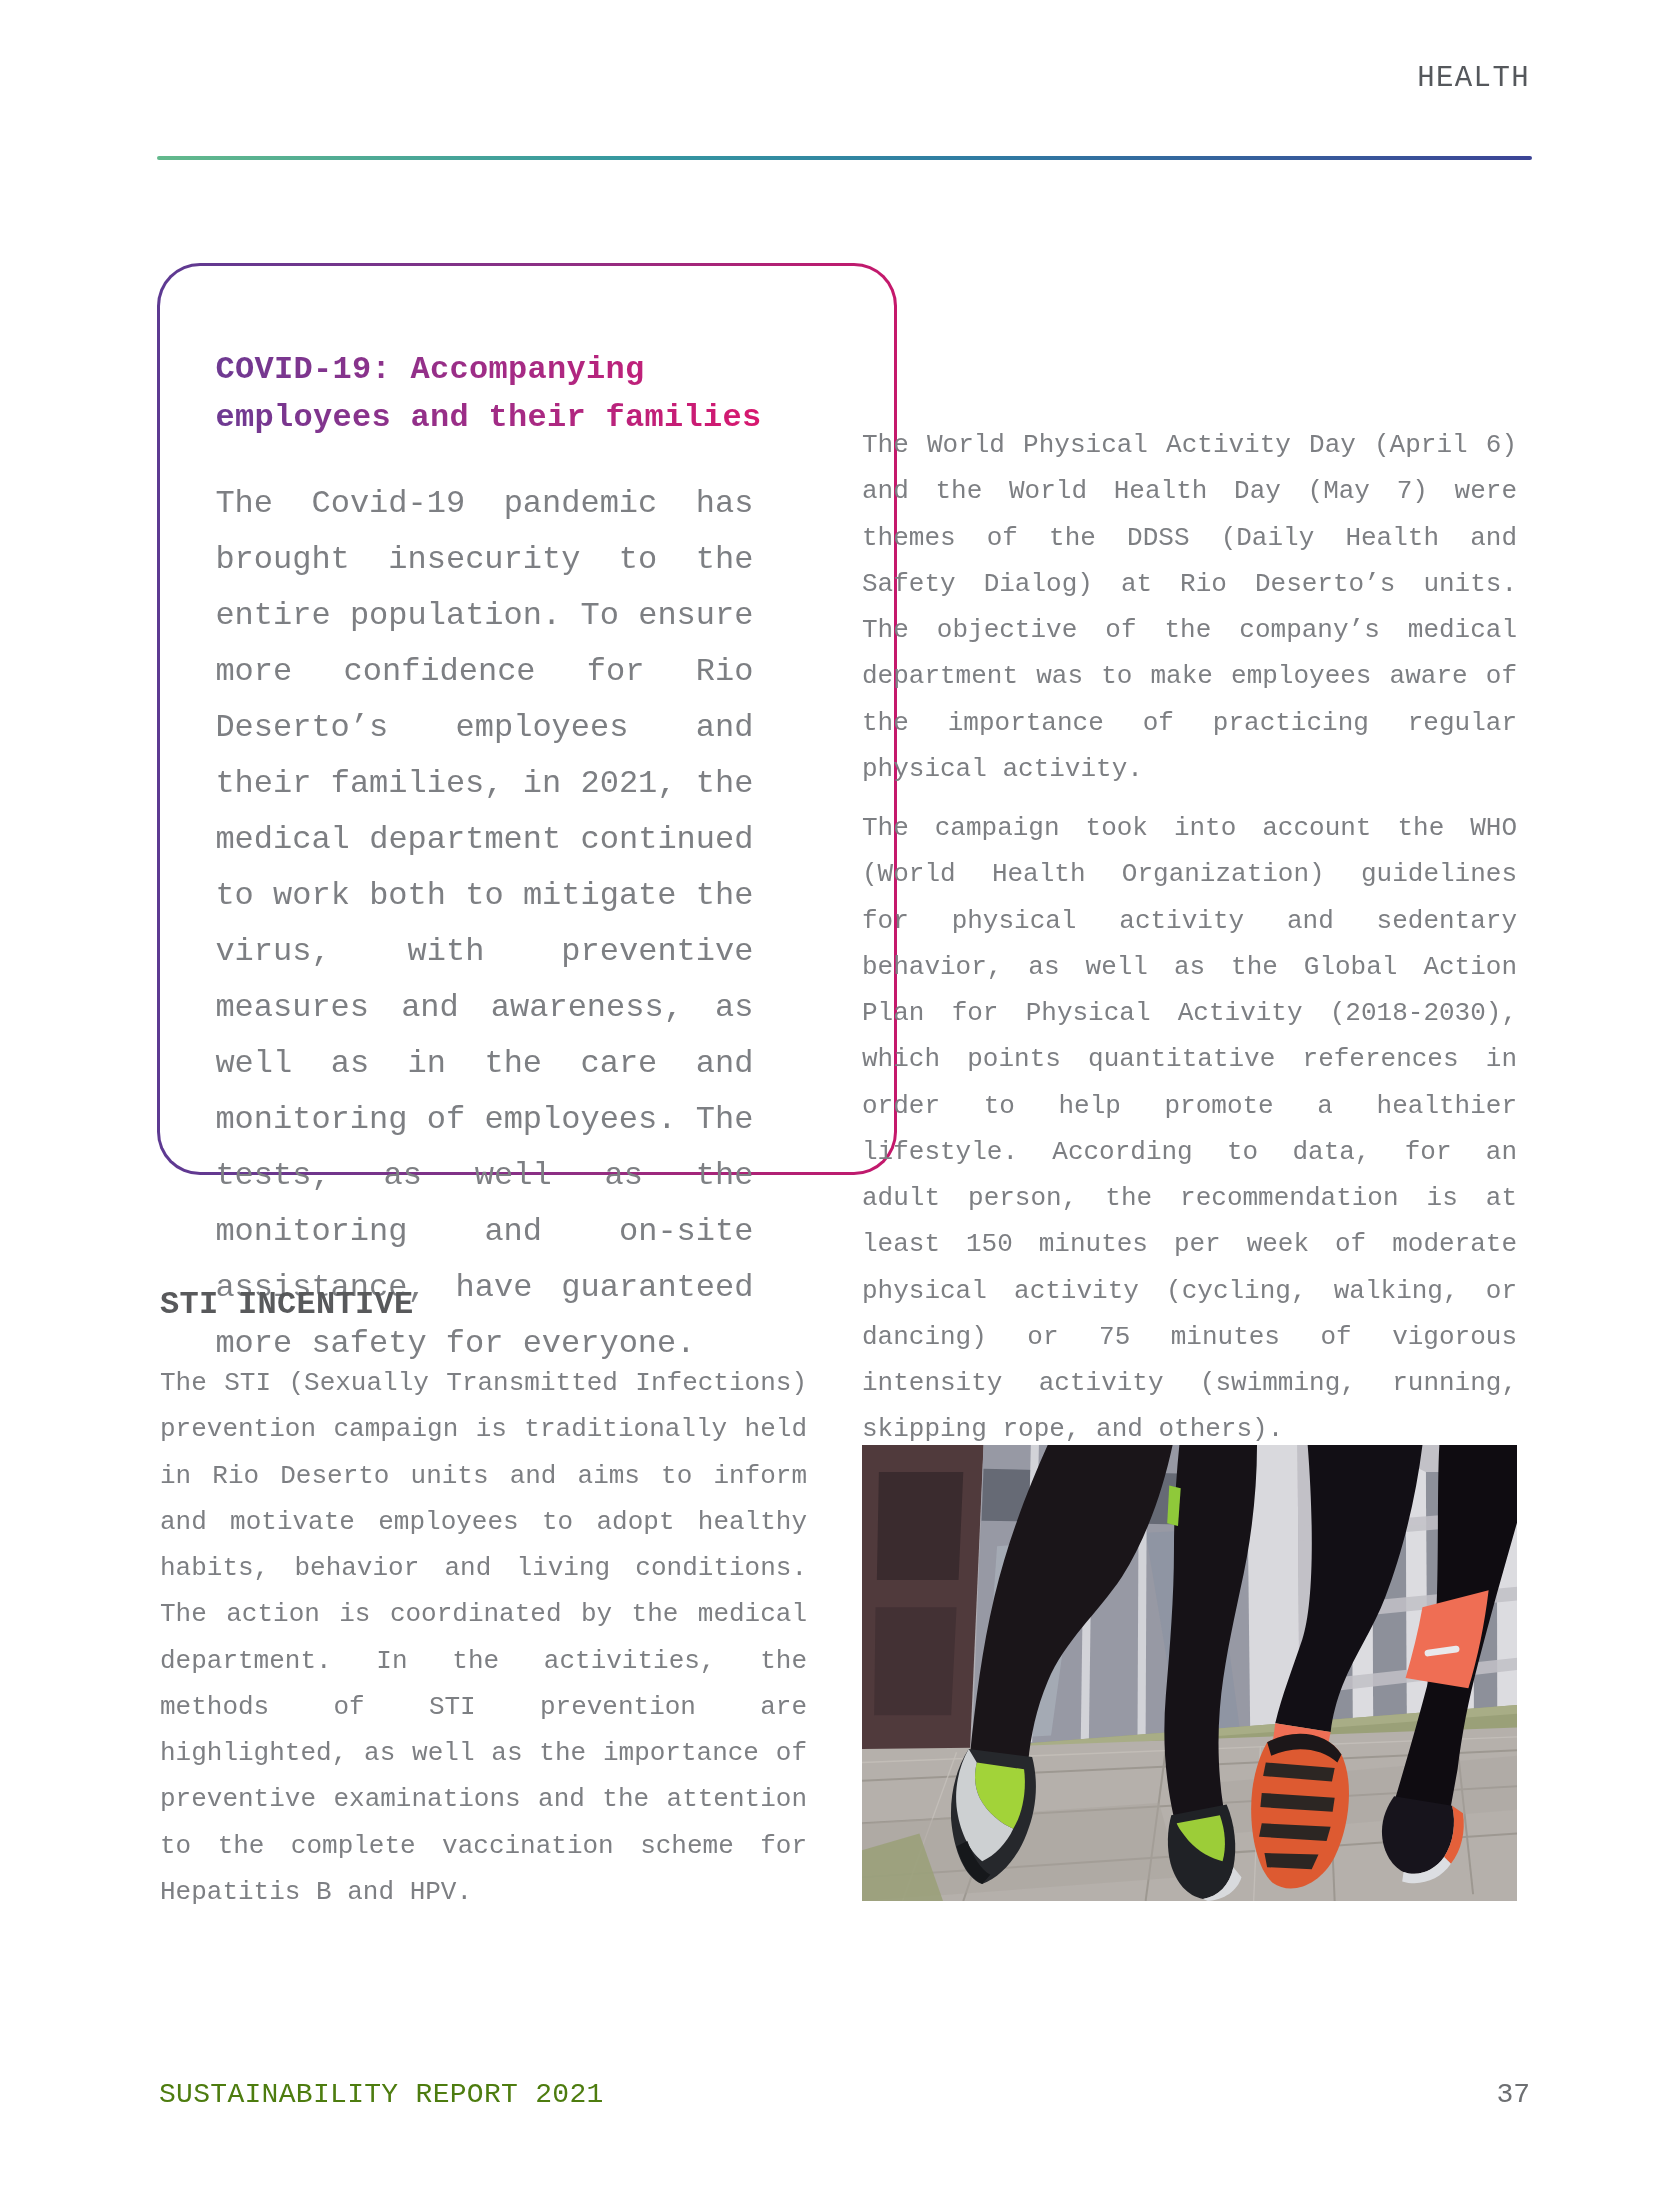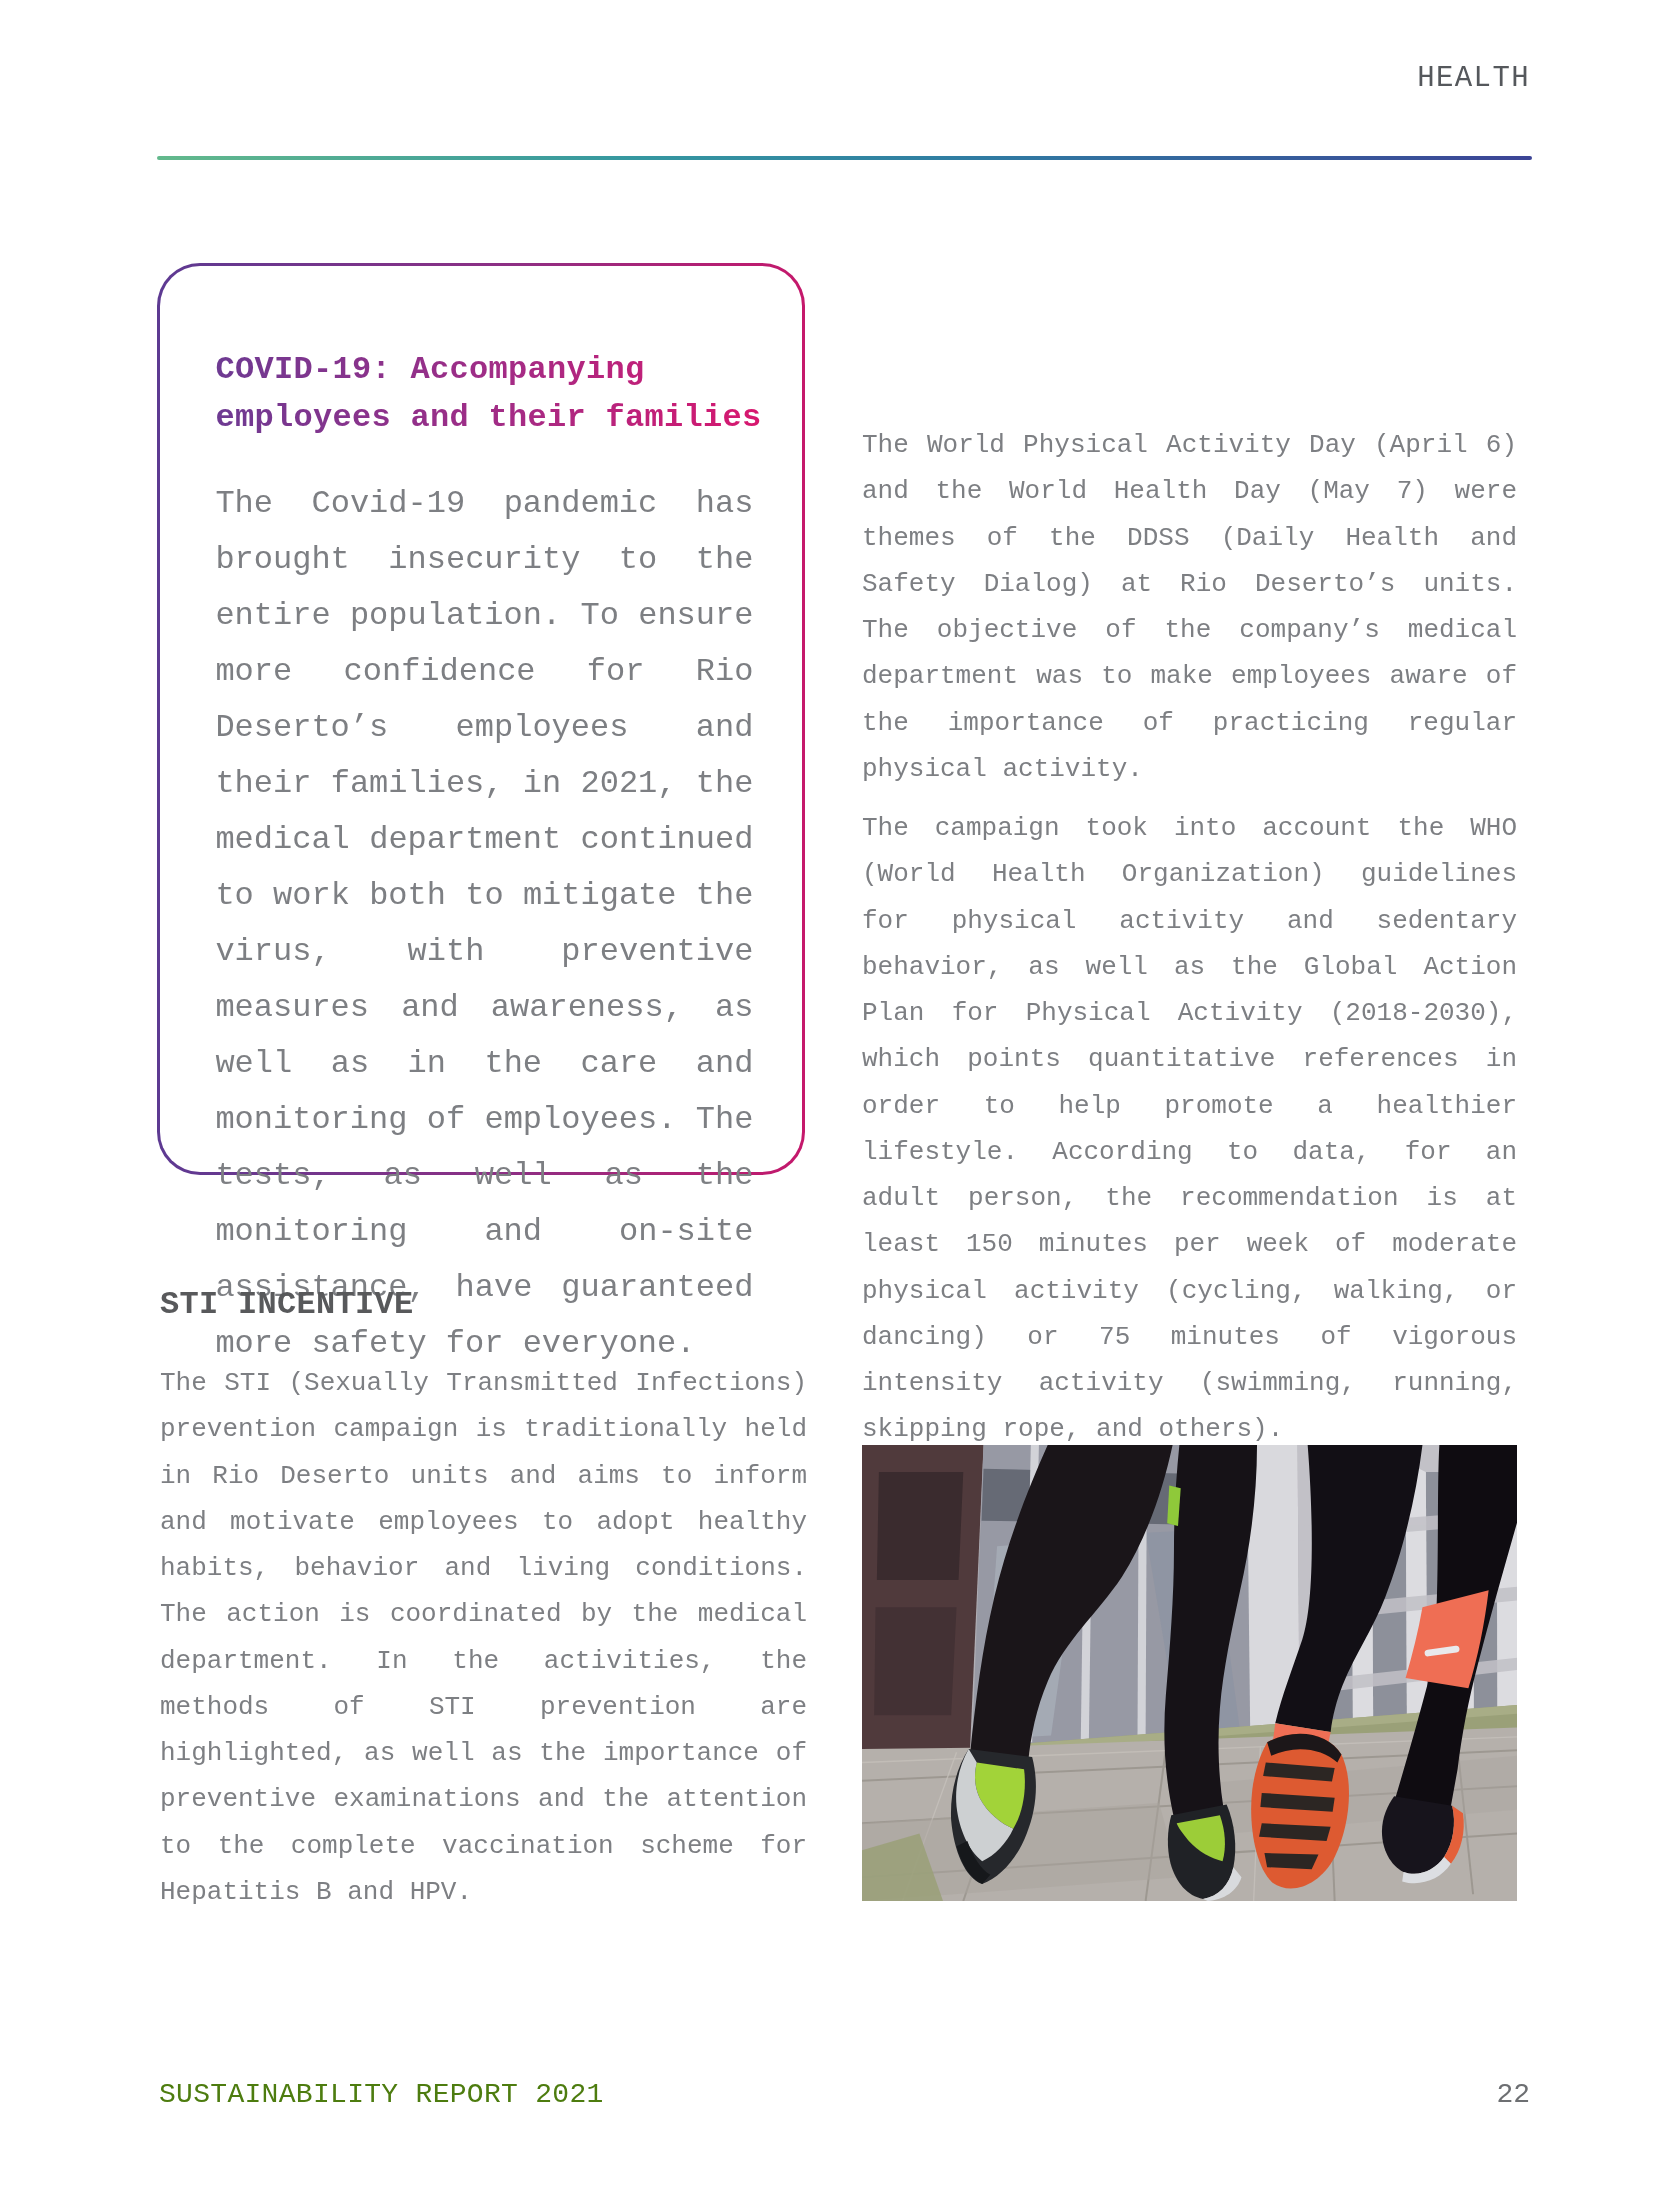--- a/index.html
+++ b/index.html
@@ -14,21 +14,21 @@
   .health-header{
     position:absolute;top:62px;right:146px;
     font-size:29px;letter-spacing:1.4px;color:#55585c;
   }
   .top-rule{
     position:absolute;left:157px;top:156px;width:1375px;height:4px;border-radius:2px;
     background:linear-gradient(90deg,#63b98c 0%,#3597a0 35%,#2f7ba2 60%,#3c4496 100%);
   }
   
   .covid-box{
-    position:absolute;left:157px;top:263px;width:648px;height:912px;
+    position:absolute;left:157px;top:263px;width:740px;height:912px;
     border-radius:43px;
     background:linear-gradient(90deg,#5d3a92 0%,#8e2f84 55%,#c5186b 100%);
     padding:0;box-sizing:border-box;
   }
   .covid-inner{
     position:absolute;inset:3.4px;border-radius:40px;background:#ffffff;
     box-sizing:border-box;padding:80px 54px 0 55px;
   }
   .covid-title{
     margin:0;width:547px;
@@ -187,16 +187,16 @@
       <path d="M830,240 L928,215 C922,265 912,315 898,360 L805,345 C815,310 824,275 830,240 Z" fill="#ef6e54"></path>
       <rect x="833" y="300" width="52" height="10" rx="5" fill="#e9e9ec" transform="rotate(-8 859 305)"></rect>
 
       <path d="M788,520 L874,534 C880,560 876,588 862,610 C848,630 824,640 802,632 C782,622 770,598 770,572 C770,552 778,534 788,520 Z" fill="#17141c"></path>
       <path d="M862,610 C876,588 880,560 874,534 L890,545 C894,572 888,600 872,620 Z" fill="#e4603a"></path>
       <path d="M802,632 C824,640 848,630 862,610 L872,620 C856,644 826,654 800,646 Z" fill="#dcdee2"></path>
     </svg>
   </div>
 
   <div class="footer-left">SUSTAINABILITY REPORT 2021</div>
-  <div class="footer-right">22</div>
+  <div class="footer-right">37</div>
 
 </div>
 
 
 </body></html>

